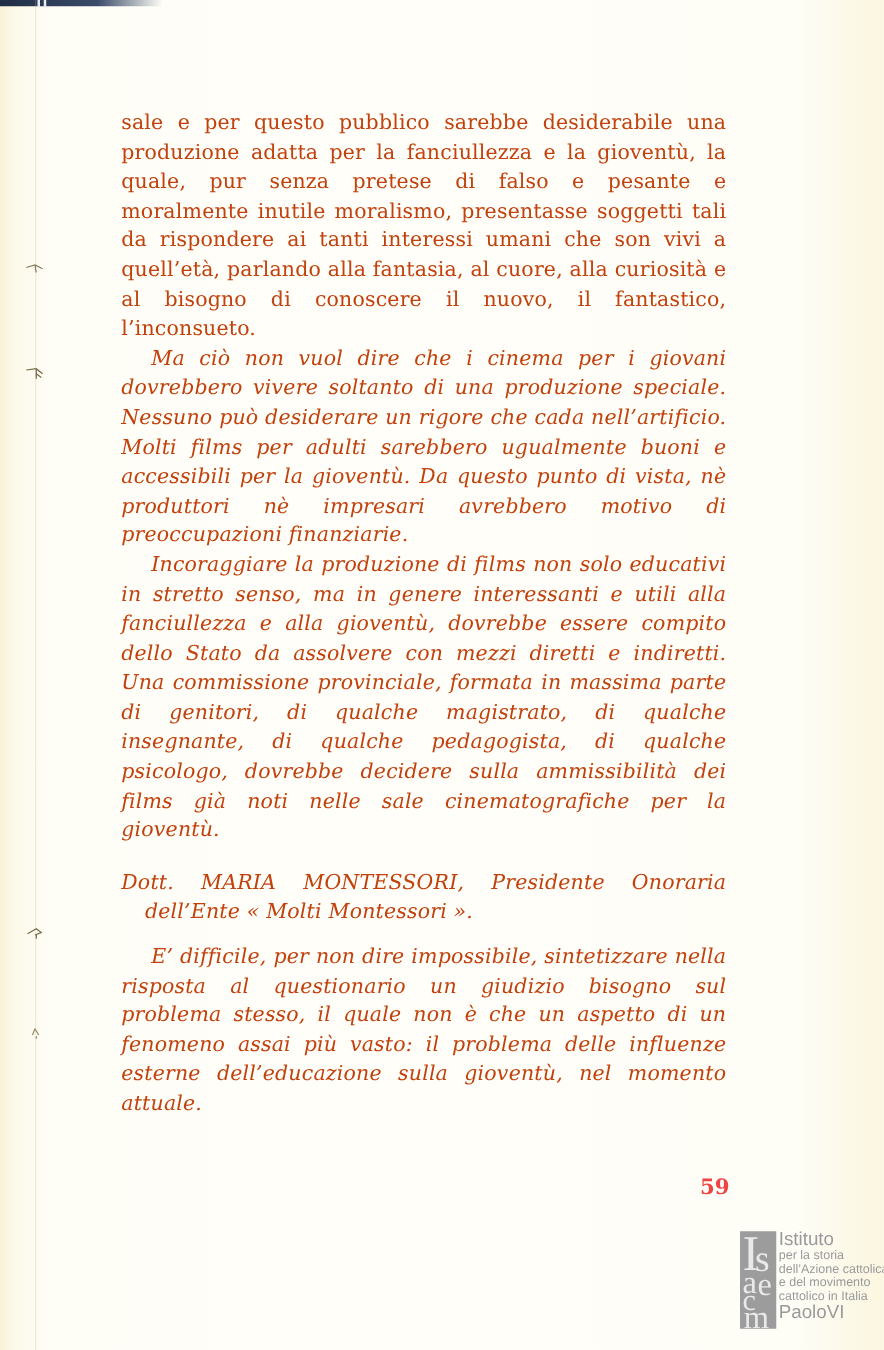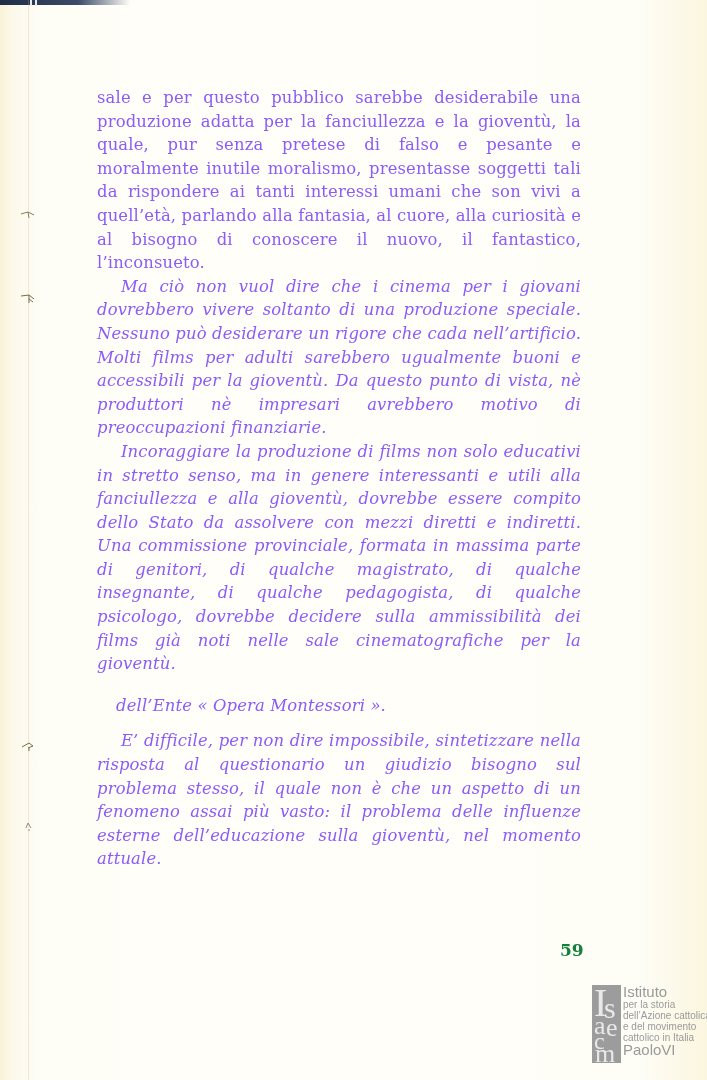--- a/index.html
+++ b/index.html
@@ -45,21 +45,21 @@
 
     .text-block {
       position: absolute;
       left: 97px;
       top: 86px;
       width: 484px;
       font-size: 16.4px;
       line-height: 23.6px;
       letter-spacing: 0.15px;
       text-align: justify;
-      color: #8b5cf6;
+      color: #c2410c;
     }
     .text-block p {
       margin: 0;
       text-align: justify;
       text-align-last: left;
     }
     .indent { text-indent: 24px; font-style: italic; }
 
     .author {
       margin: 18px 0 0 0;
@@ -72,21 +72,21 @@
     .author .line2 { display:block; padding-left: 19px; }
 
     .after-author { margin-top: 12px !important; }
 
     .page-number {
       position: absolute;
       left: 560px;
       top: 940px;
       font-weight: bold;
       font-size: 17px;
-      color: #15803d;
+      color: #ef4444;
     }
 
     .logo {
       position: absolute;
       left: 592px;
       top: 985px;
       width: 115px;
       height: 78px;
       color: #8e8e8e;
     }
@@ -144,21 +144,22 @@
       <path d="M8 1 L6 6 M8 1 L11 6 M9 7 L9 9" stroke="#9a8a6a" stroke-width="1" fill="none"></path>
     </svg>
 </div>
 
 <div class="text-block">
   <p>sale e per questo pubblico sarebbe desiderabile una produzione adatta per la fanciullezza e la gioventù, la quale, pur senza pretese di falso e pesante e moralmente inutile moralismo, presentasse soggetti tali da rispondere ai tanti interessi umani che son vivi a quell’età, parlando alla fantasia, al cuore, alla curiosità e al bisogno di conoscere il nuovo, il fantastico, l’inconsueto.</p>
   <p class="indent">Ma ciò non vuol dire che i cinema per i giovani dovrebbero vivere soltanto di una produzione speciale. Nessuno può desiderare un rigore che cada nell’artificio. Molti films per adulti sarebbero ugualmente buoni e accessibili per la gioventù. Da questo punto di vista, nè produttori nè impresari avrebbero motivo di preoccupazioni finanziarie.</p>
   <p class="indent">Incoraggiare la produzione di films non solo educativi in stretto senso, ma in genere interessanti e utili alla fanciullezza e alla gioventù, dovrebbe essere compito dello Stato da assolvere con mezzi diretti e indiretti. Una commissione provinciale, formata in massima parte di genitori, di qualche magistrato, di qualche insegnante, di qualche pedagogista, di qualche psicologo, dovrebbe decidere sulla ammissibilità dei films già noti nelle sale cinematografiche per la gioventù.</p>
 
   <div class="author">
-    <span class="line2">dell’Ente « Opera Montessori ».</span>
+    <span class="line1">Dott. MARIA MONTESSORI, Presidente Onoraria</span>
+    <span class="line2">dell’Ente « Molti Montessori ».</span>
   </div>
 
   <p class="indent after-author">E’ difficile, per non dire impossibile, sintetizzare nella risposta al questionario un giudizio bisogno sul problema stesso, il quale non è che un aspetto di un fenomeno assai più vasto: il problema delle influenze esterne dell’educazione sulla gioventù, nel momento attuale.</p>
 </div>
 
 <div class="page-number">59</div>
 
 <div class="logo">
   <div class="logo-letters">
     <span class="logo-letter" style="left:2px;top:-2px;font-size:40px;">I</span>

